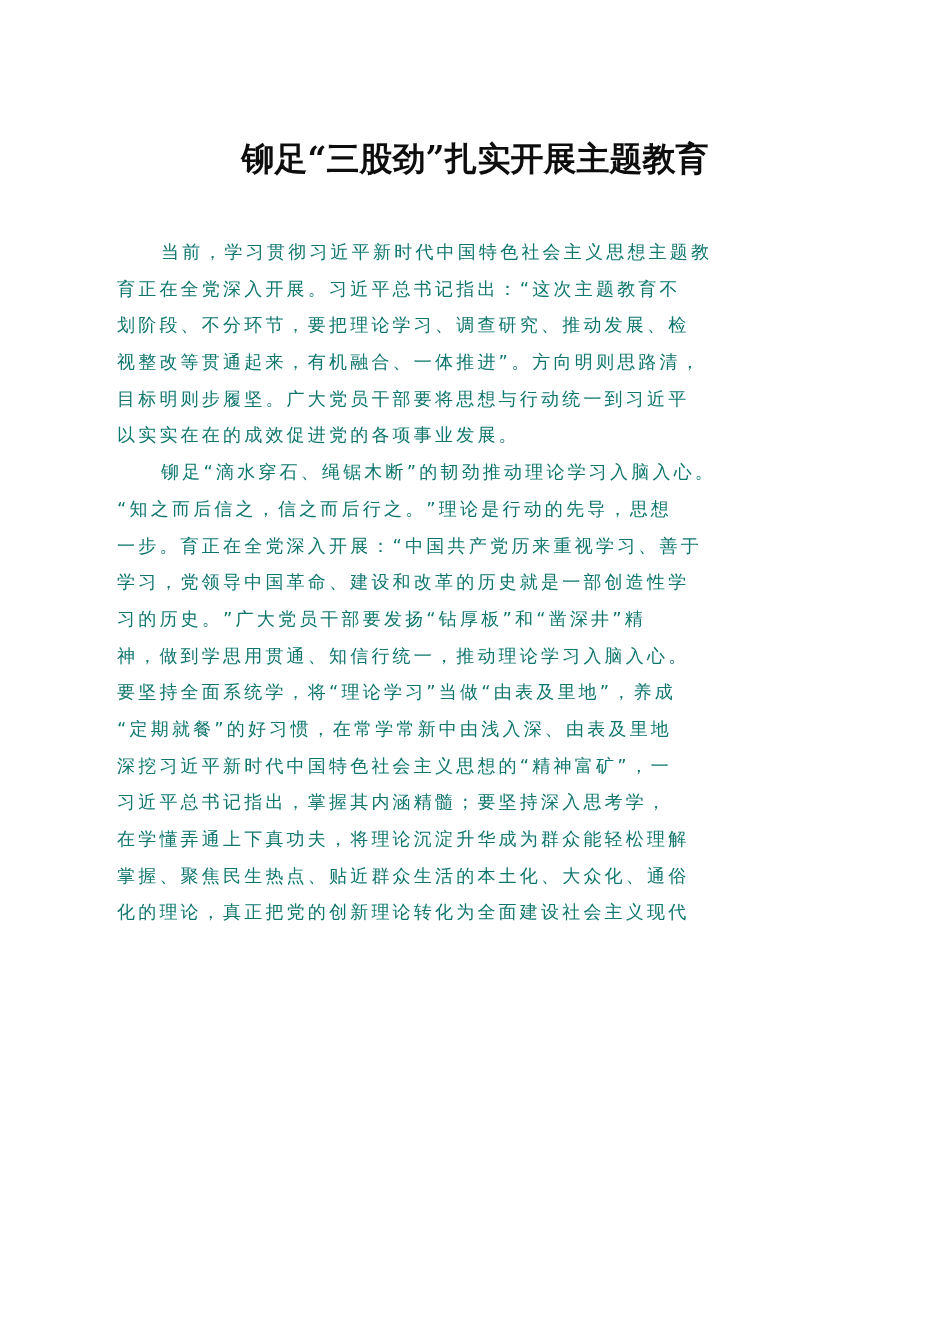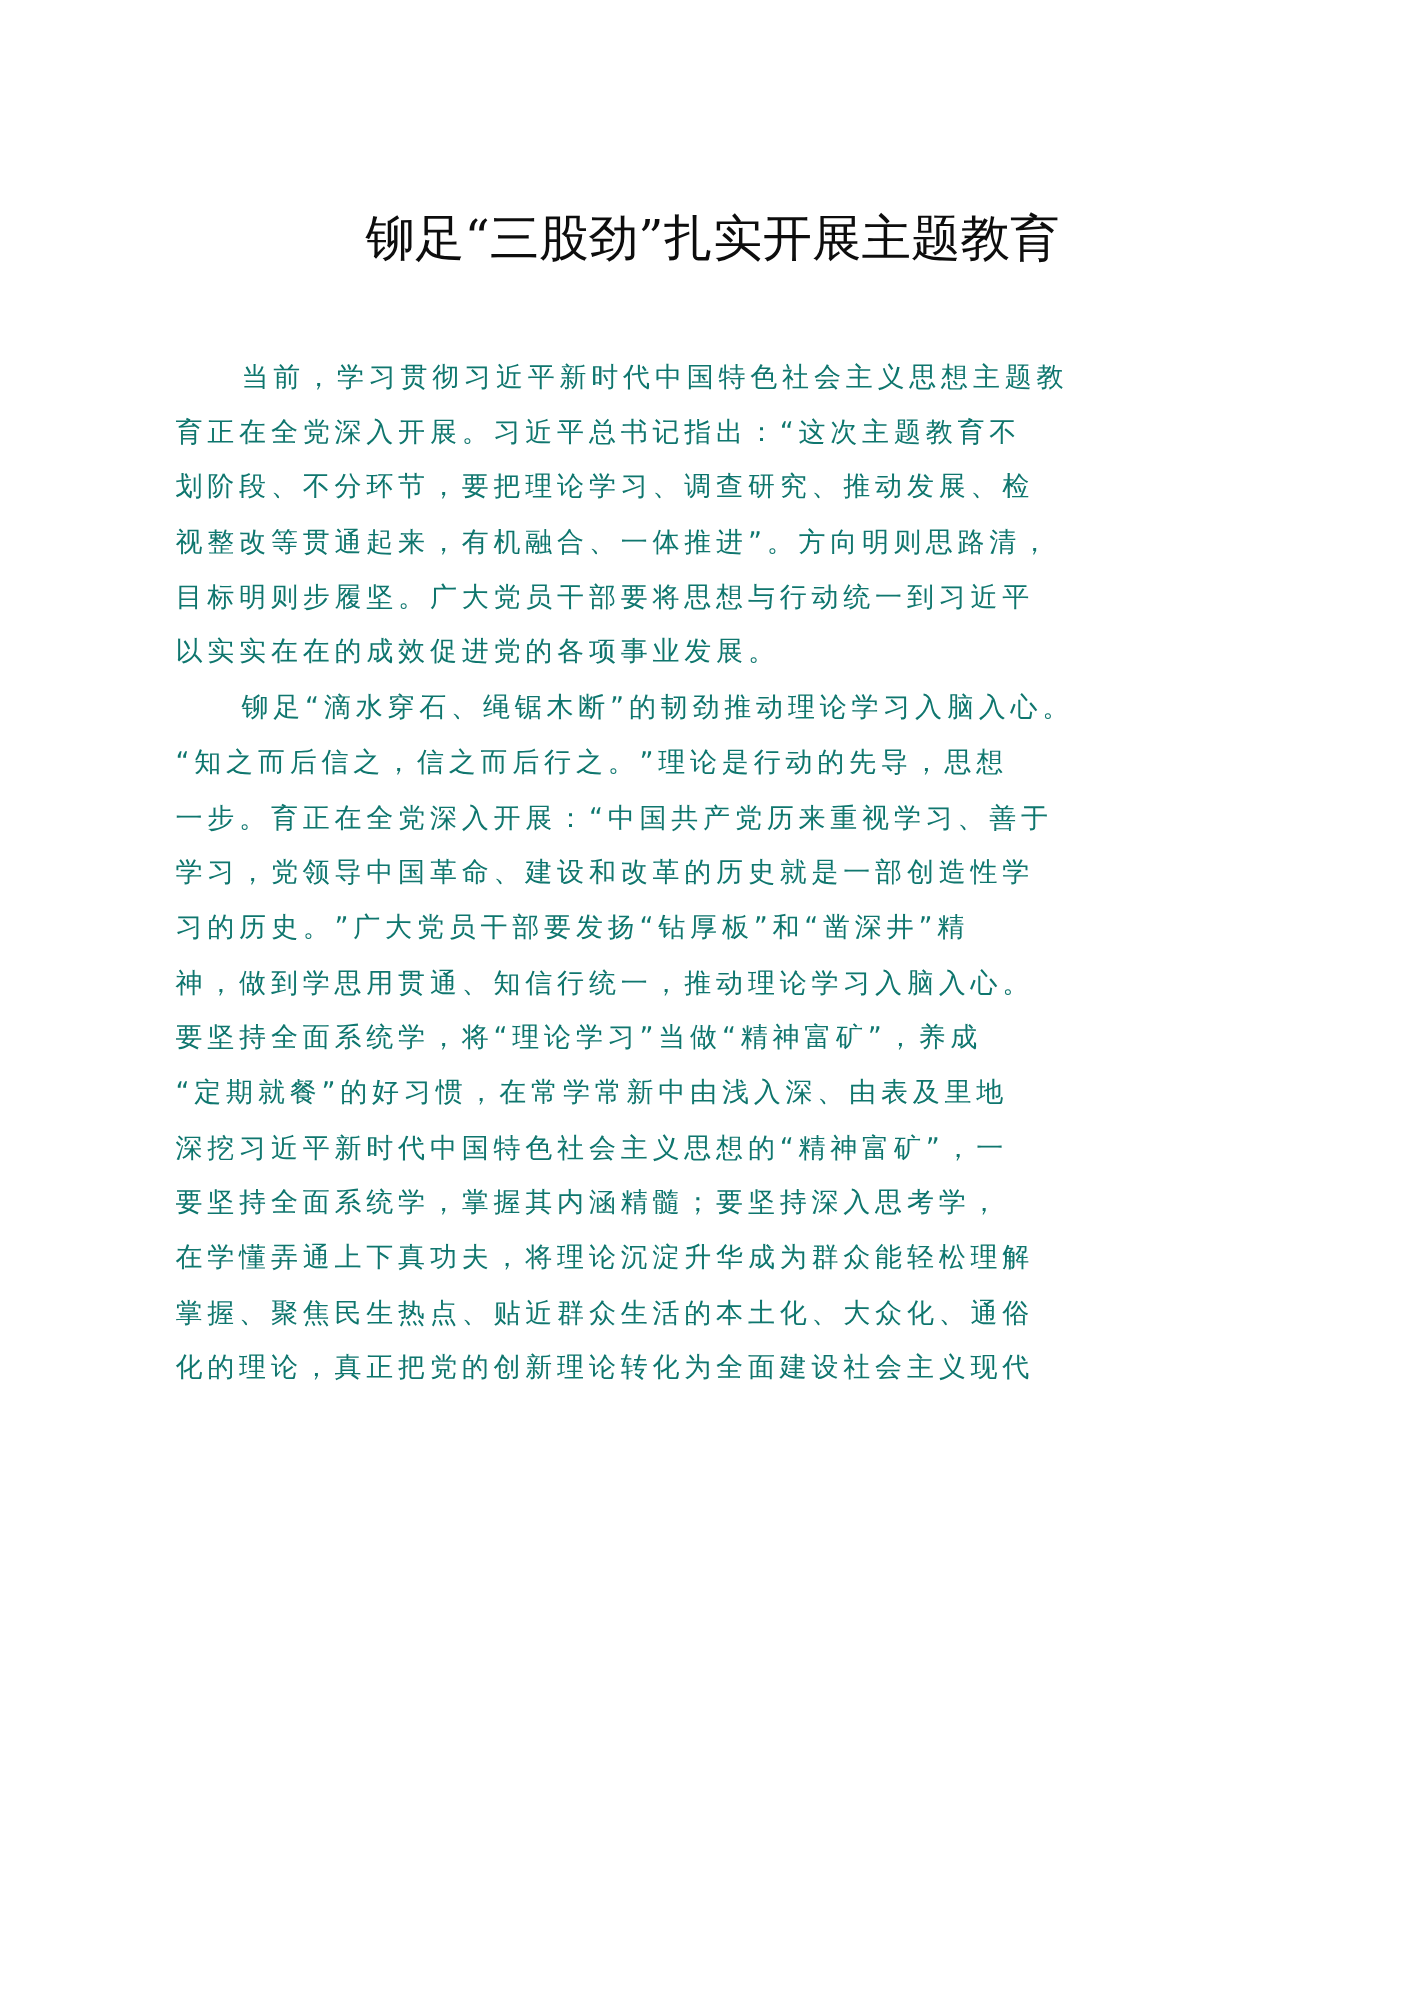--- a/index.html
+++ b/index.html
@@ -22,21 +22,21 @@
       height: 1344px;
       background: #ffffff;
     }
     .title {
       position: absolute;
       left: 0;
       top: 136px;
       width: 950px;
       text-align: center;
       font-family: "DejaVu Serif", "Liberation Serif", serif;
-      font-weight: normal;
+      font-weight: bold;
       font-size: 33px;
       line-height: 46px;
       letter-spacing: 0px;
       color: #0d0d0d;
     }
     .body-text {
       position: absolute;
       left: 117px;
       top: 234px;
       width: 720px;
@@ -69,22 +69,22 @@
       <div class="line">目标明则步履坚。广大党员干部要将思想与行动统一到习近平</div>
       <div class="line">以实实在在的成效促进党的各项事业发展。</div>
     </div>
     <div>
       <div class="line indent">铆足“滴水穿石、绳锯木断”的韧劲推动理论学习入脑入心。</div>
       <div class="line">“知之而后信之，信之而后行之。”理论是行动的先导，思想</div>
       <div class="line">一步。育正在全党深入开展：“中国共产党历来重视学习、善于</div>
       <div class="line">学习，党领导中国革命、建设和改革的历史就是一部创造性学</div>
       <div class="line">习的历史。”广大党员干部要发扬“钻厚板”和“凿深井”精</div>
       <div class="line">神，做到学思用贯通、知信行统一，推动理论学习入脑入心。</div>
-      <div class="line">要坚持全面系统学，将“理论学习”当做“精神富矿”，养成</div>
+      <div class="line">要坚持全面系统学，将“理论学习”当做“由表及里地”，养成</div>
       <div class="line">“定期就餐”的好习惯，在常学常新中由浅入深、由表及里地</div>
       <div class="line">深挖习近平新时代中国特色社会主义思想的“精神富矿”，一</div>
-      <div class="line">要坚持全面系统学，掌握其内涵精髓；要坚持深入思考学，</div>
+      <div class="line">习近平总书记指出，掌握其内涵精髓；要坚持深入思考学，</div>
       <div class="line">在学懂弄通上下真功夫，将理论沉淀升华成为群众能轻松理解</div>
       <div class="line">掌握、聚焦民生热点、贴近群众生活的本土化、大众化、通俗</div>
       <div class="line">化的理论，真正把党的创新理论转化为全面建设社会主义现代</div>
     </div>
   </div>
 </div>
 
 </body></html>

